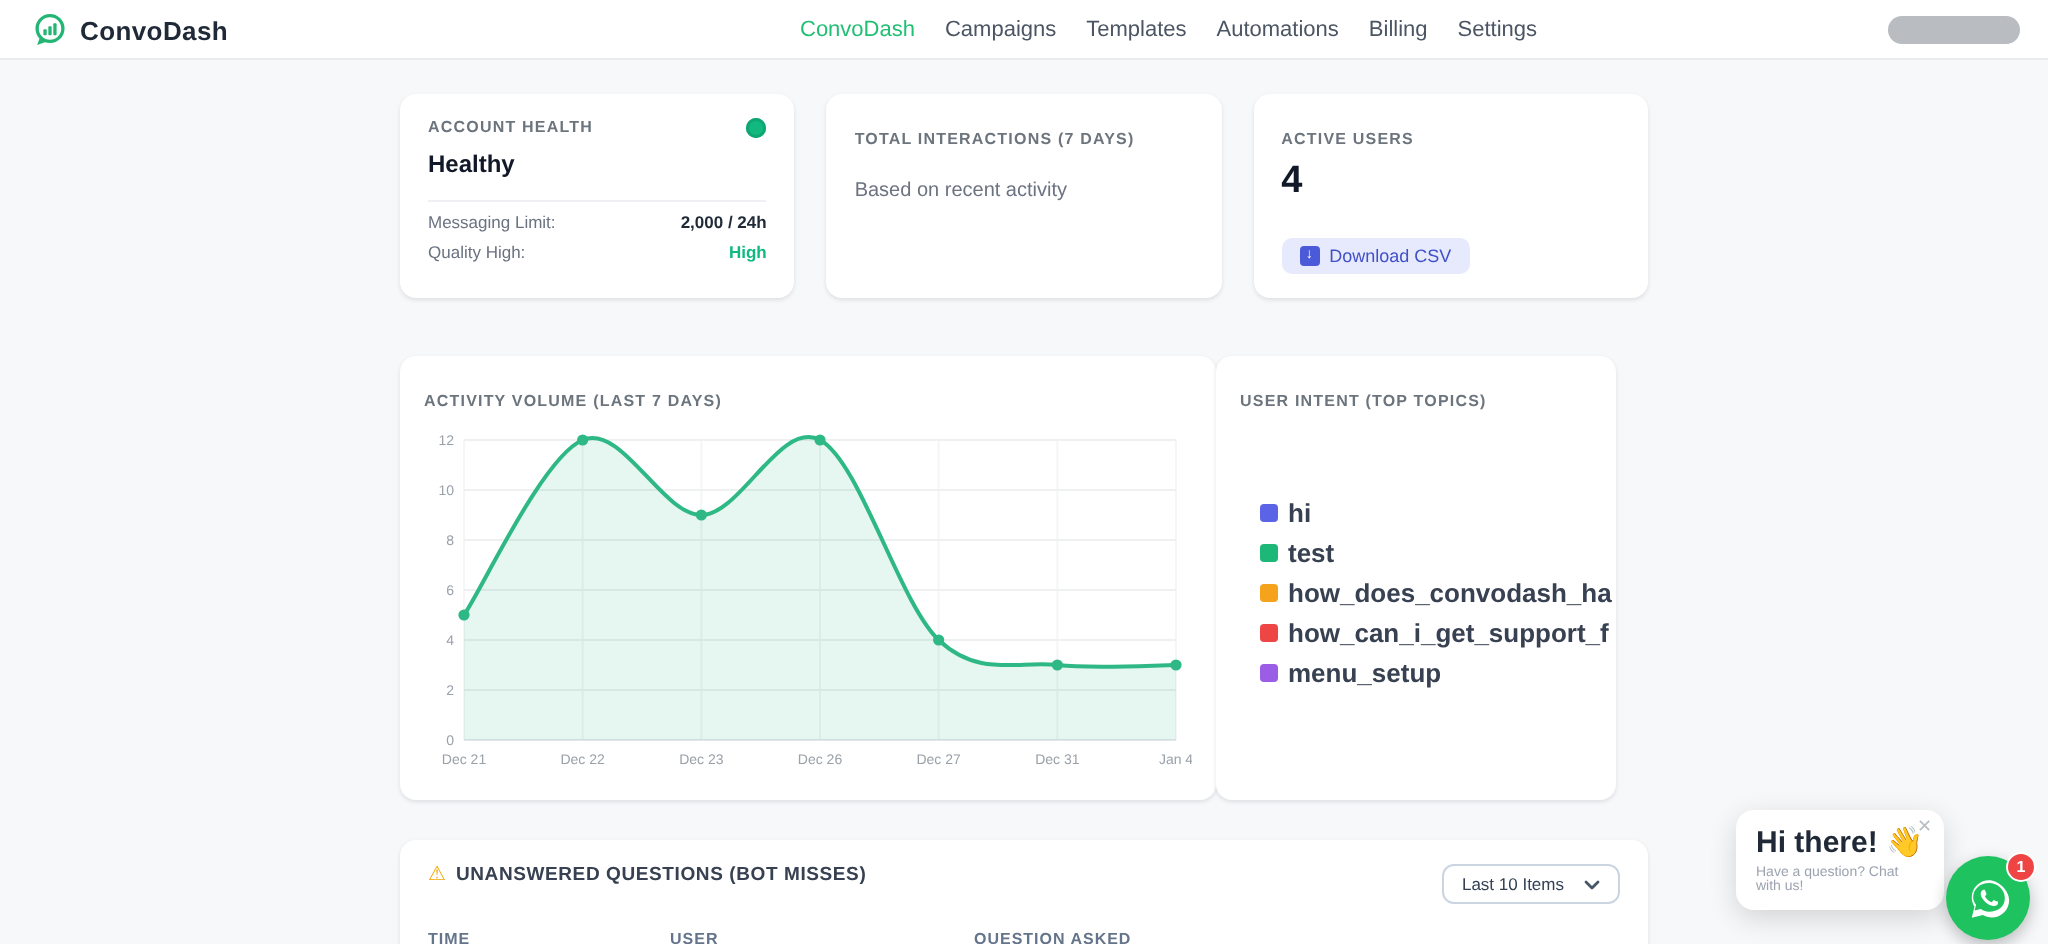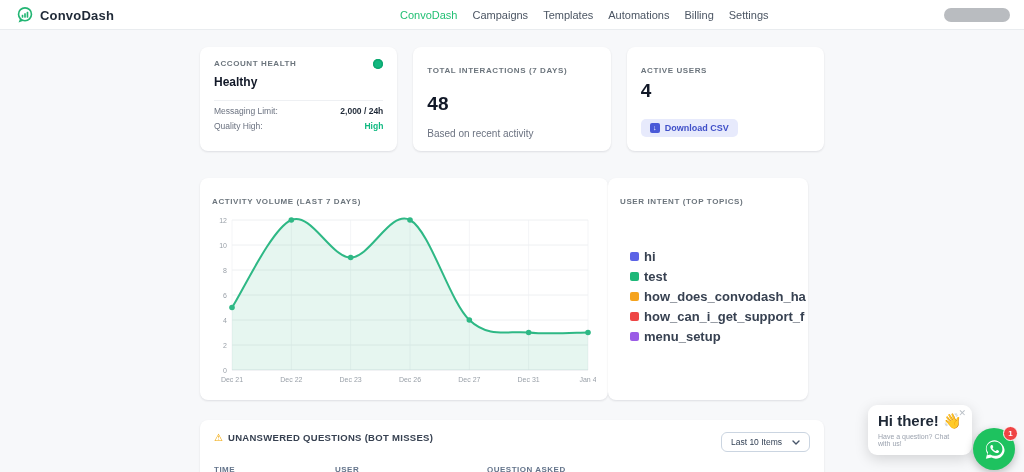--- a/index.html
+++ b/index.html
@@ -59,21 +59,21 @@
   }
   .metric-value { font-weight:700; color:#1f2937; }
   .metric-value.green { color:#10b981; }
 
   .big-number { font-size:19px; font-weight:800; color:#111827; }
   .card-note { font-size:10px; color:#6b7280; }
 
   .csv-button {
     display:inline-flex; align-items:flex-start; gap:5px;
     background:#e7eafc; color:#4050c9;
-    font-size:9px; font-weight:700; font-family:inherit;
+    font-size:9px; font-weight:400; font-family:inherit;
     border:none; border-radius:5px; padding:4px 9px; cursor:pointer;
   }
   .dl-icon {
     width:10px; height:10px; border-radius:2px; background:#4a5ad8;
     color:#fff; font-size:7px; line-height:10px; text-align:center; display:inline-block;
   }
 
   .row2 { margin-top:30px; display:grid; grid-template-columns:408px 200px; gap:0; height:214px; }
   .row2 .card { padding:12px; }
 
@@ -170,21 +170,20 @@
         <span class="metric-value">2,000 / 24h</span>
       </div>
       <div class="metric-row">
         <span>Quality High:</span>
         <span class="metric-value green">High</span>
       </div>
     </div>
 
     <div class="card">
       <span class="card-label">TOTAL INTERACTIONS (7 DAYS)</span>
-      <div class="big-number" style="margin-top:16px;">48</div>
       <div class="card-note" style="margin-top:13px;">Based on recent activity</div>
     </div>
 
     <div class="card">
       <span class="card-label">ACTIVE USERS</span>
       <div class="big-number" style="margin-top:3px;">4</div>
       <button class="csv-button" style="margin-top:17px;">
         <span class="dl-icon">↓</span>
         <span>Download CSV</span>
       </button>

